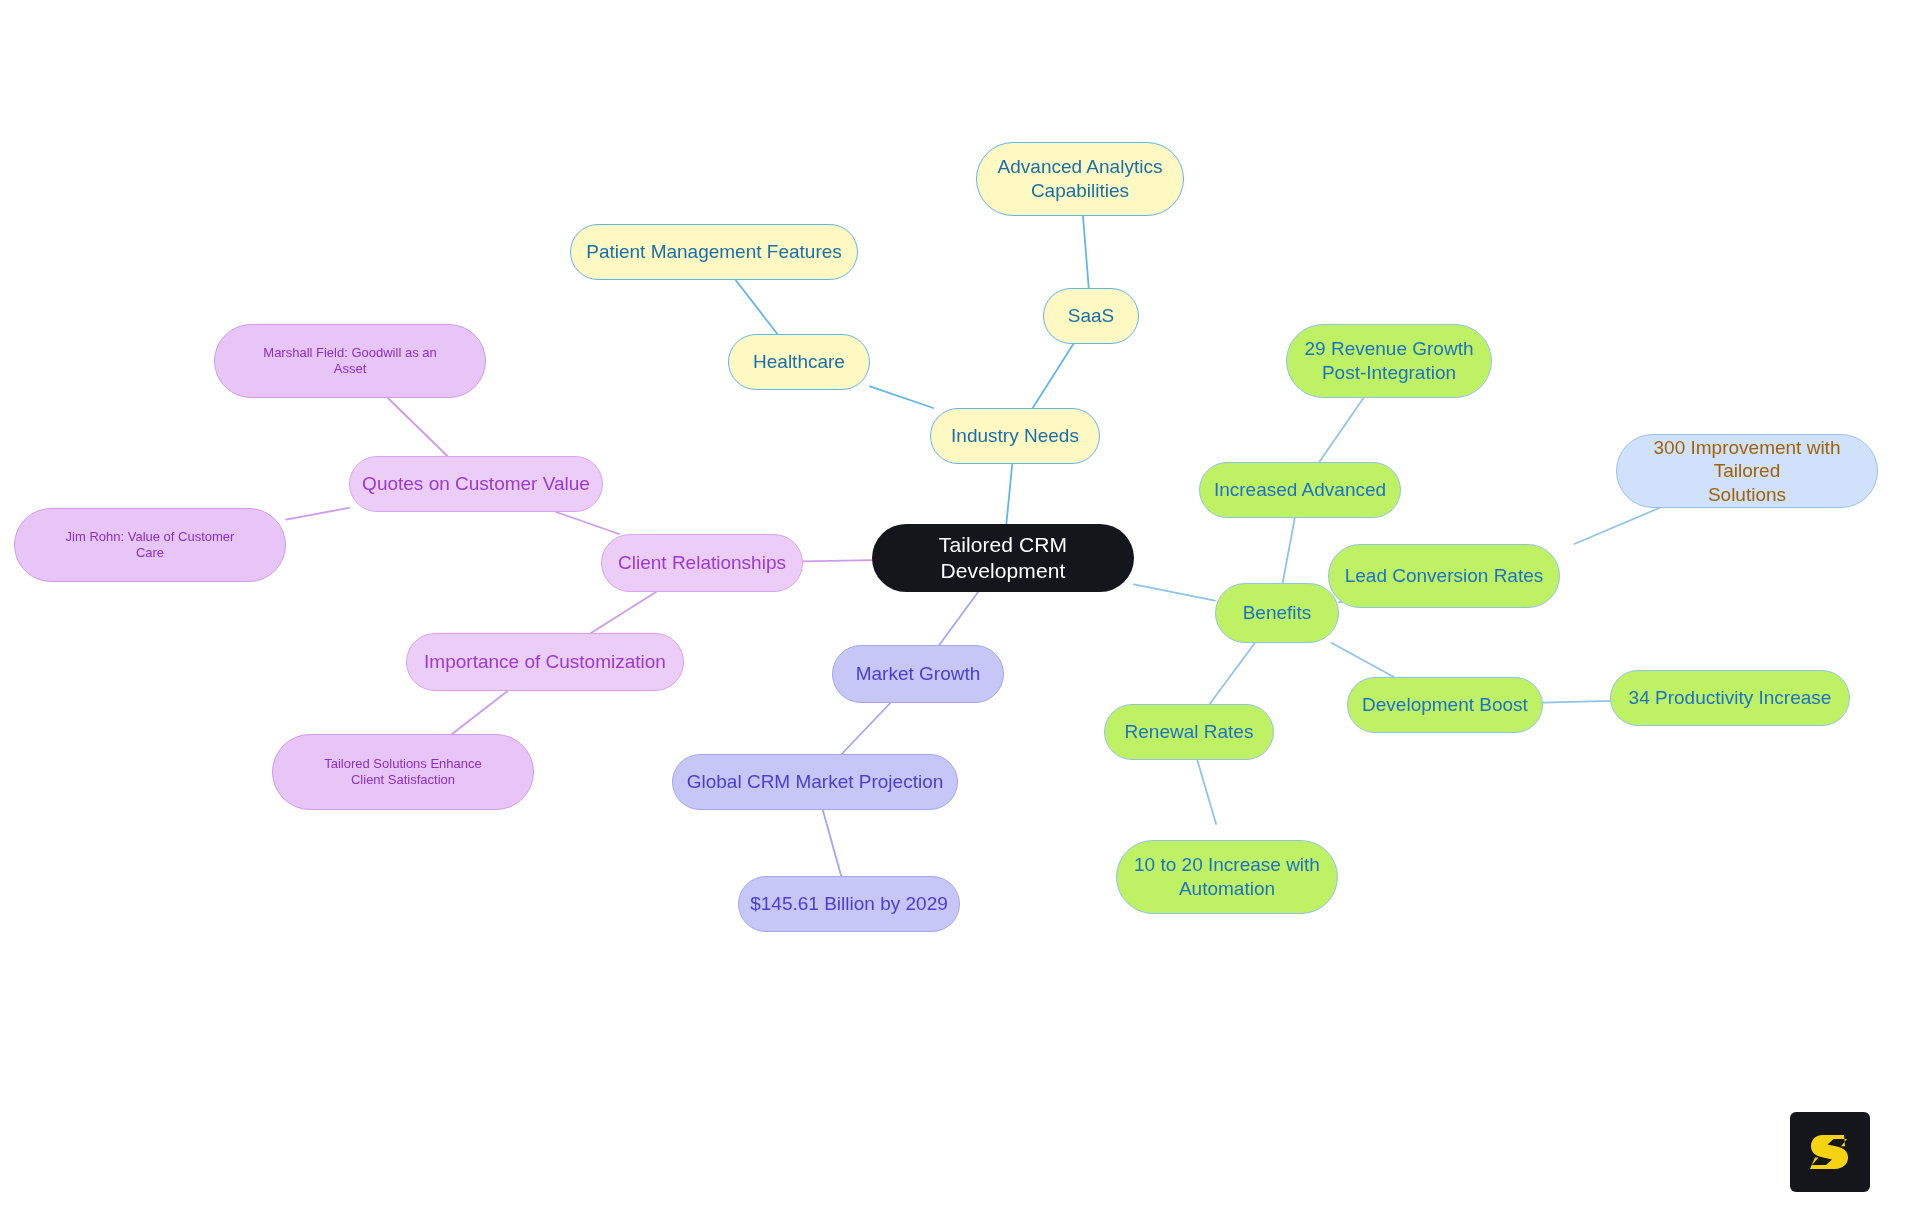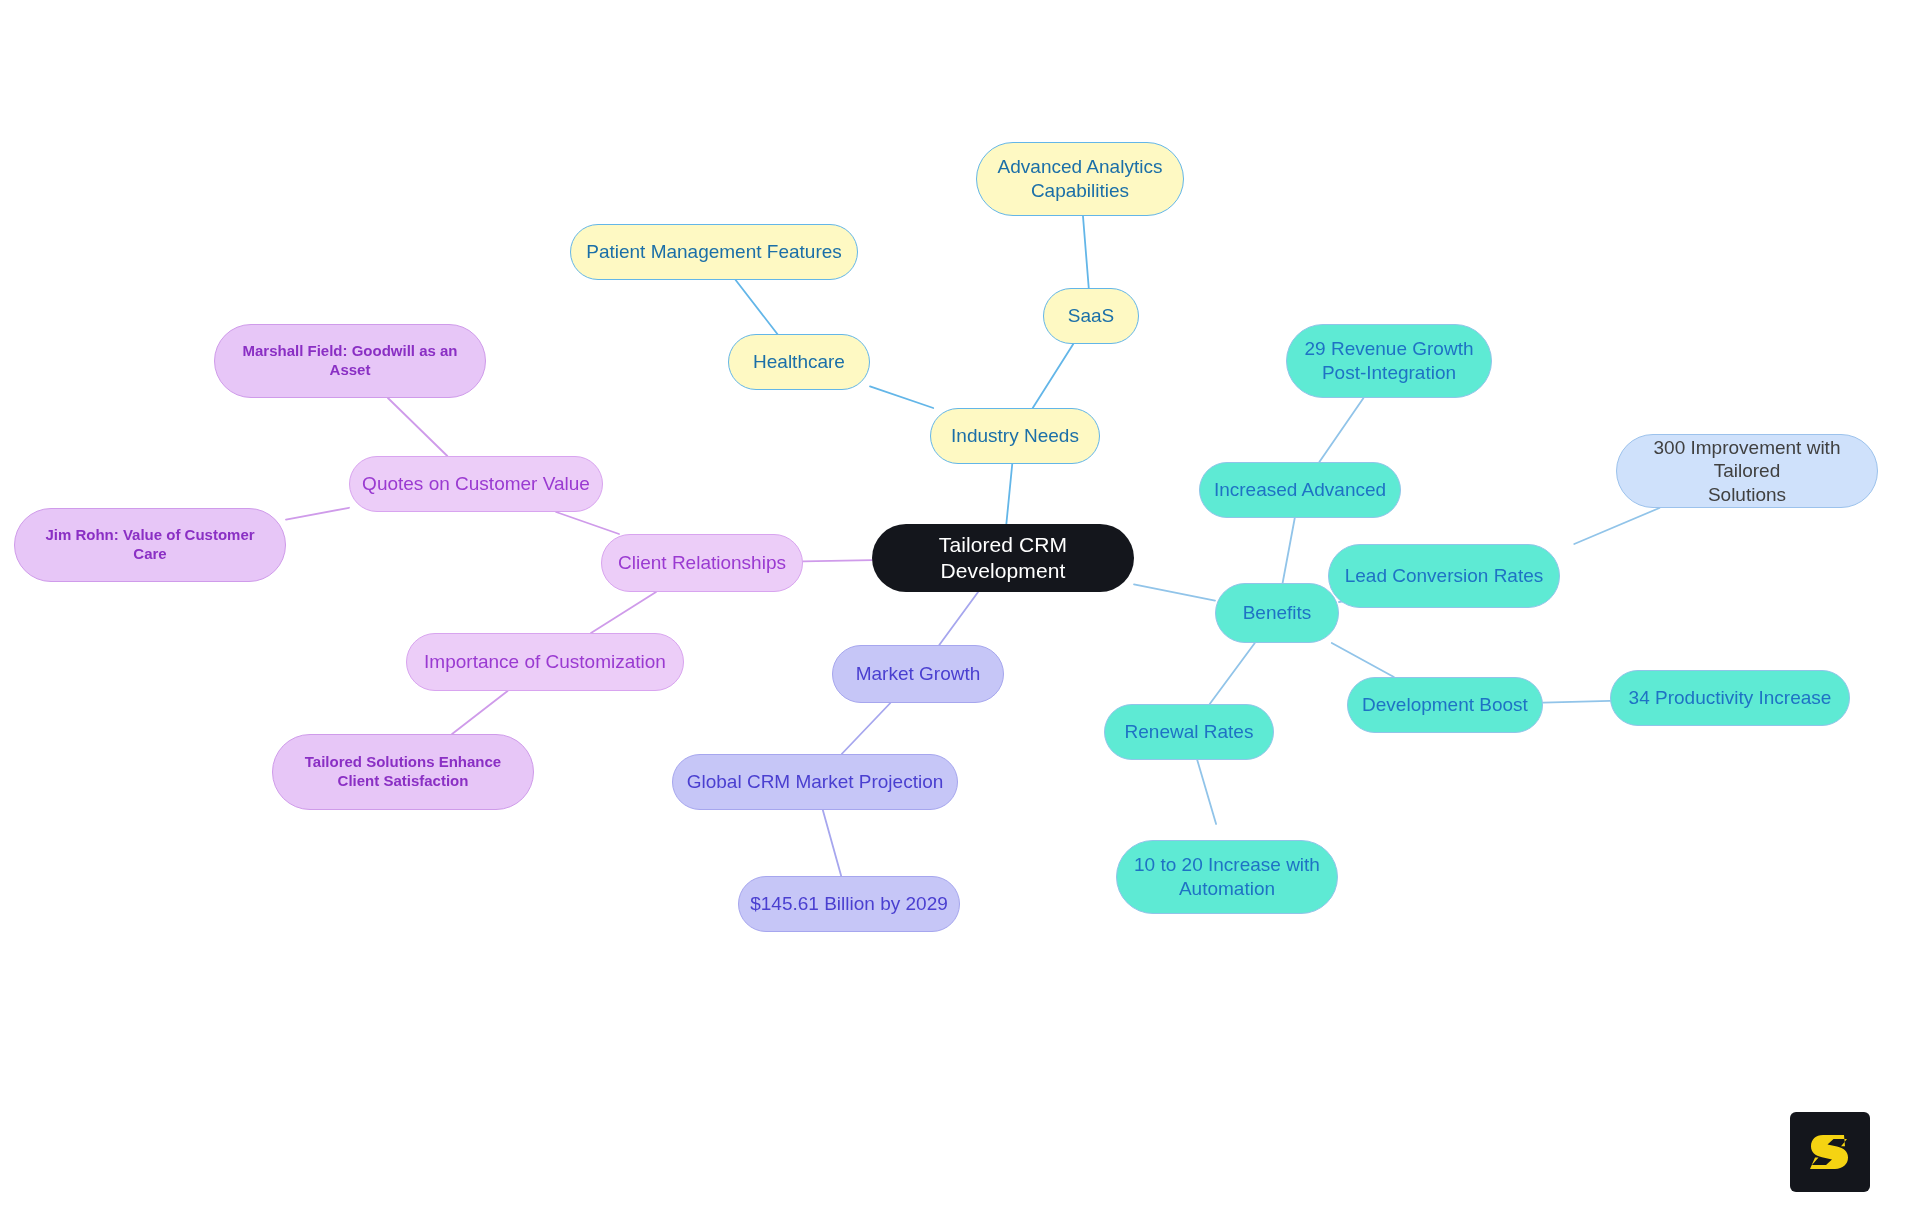--- a/index.html
+++ b/index.html
@@ -46,49 +46,48 @@
     font-size: 21px;
     letter-spacing: 0.1px;
   }
   .node.blue {
     background: #fef9c3;
     border-color: #63b6e8;
     color: #1b6fa8;
     font-size: 19px;
   }
   .node.blue-light {
-    background: #5eead4;
+    background: #bef264;
     border-color: #91c4e9;
     color: #1e72c4;
     font-size: 19px;
   }
   .node.blue-pale {
     background: #cfe1fb;
     border-color: #9cc2ec;
-    color: #404040;
+    color: #a16207;
     font-size: 19px;
   }
   .node.violet {
     background: #c6c6f7;
     border-color: #a6a6ee;
     color: #4a3fd0;
     font-size: 19px;
   }
   .node.purple {
     background: #eccdf8;
     border-color: #d8a4ef;
     color: #9a3ad1;
     font-size: 19px;
   }
   .node.purple-deep {
     background: #e7c6f7;
     border-color: #cf9bea;
     color: #8a2fc4;
-    font-size: 15px;
-    font-weight: bold;
+    font-size: 13px;
   }
   #logo {
     position: absolute;
     left: 1790px;
     top: 1112px;
     width: 80px;
     height: 80px;
     background: #14161c;
     border-radius: 6px;
     display: flex;

